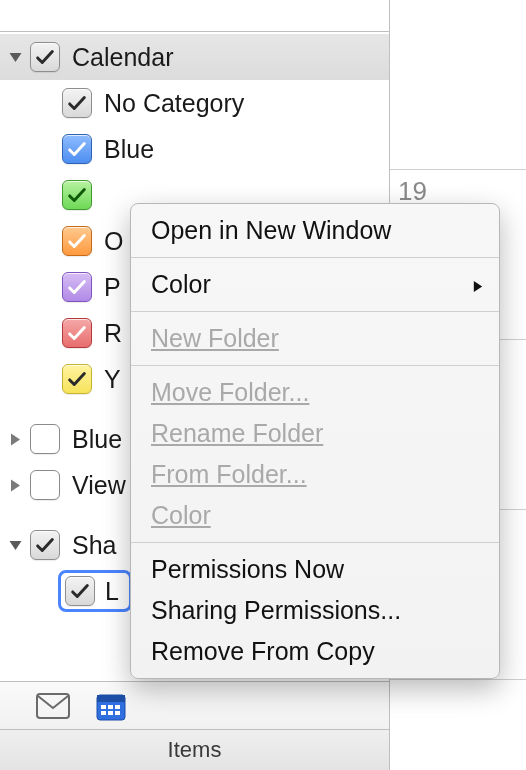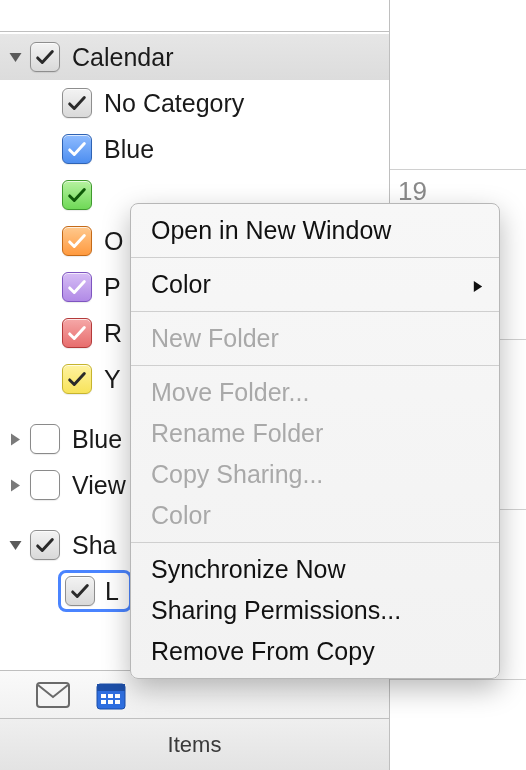--- a/index.html
+++ b/index.html
@@ -40,42 +40,42 @@
   .row.outline-selected .selected-wrap {
     border: 3px solid #4a84ff;
     border-radius: 8px;
     padding: 3px 10px 3px 4px;
     display: flex; align-items: center;
   }
 
   .toolbar { height: 48px; border-top: 1px solid #bfbfbf; display: flex; align-items: center; gap: 26px; padding-left: 36px; background: linear-gradient(#fafafa,#f1f1f1); }
   .toolbar .icon { display: inline-flex; align-items: center; justify-content: center; }
 
-  .status-bar { height: 52px; border-top: 1px solid #bfbfbf; background: linear-gradient(#efefef,#e3e3e3); display: flex; align-items: center; justify-content: center; }
+  .status-bar { height: 41px; border-top: 1px solid #bfbfbf; background: linear-gradient(#efefef,#e3e3e3); display: flex; align-items: center; justify-content: center; }
   .status-bar span { font-size: 22px; color: #3a3a3a; }
 
   .days-col { width: 100%; }
   .day-cell { height: 170px; border-bottom: 1px solid #d0d0d0; padding: 6px 0 0 8px; }
   .day-num { font-size: 26px; color: #8a8a8a; }
 
   
   .ctxmenu {
     position: absolute;
     left: 130px;
     top: 203px;
     width: 370px;
     background: linear-gradient(#f7f7f7,#f2f2f2);
     border: 1px solid #b7b7b7;
     border-radius: 8px;
     box-shadow: 0 10px 28px rgba(0,0,0,.28);
     padding: 6px 0;
     z-index: 50;
   }
   .ctx-item { padding: 6px 20px; font-size: 25px; color: #111; position: relative; white-space: nowrap; }
-  .ctx-item.disabled { color: #a9a9a9; }
+  .ctx-item.disabled { color: #a9a9a9; text-decoration: underline; }
   .ctx-item .sub-arrow { position: absolute; right: 14px; top: 50%; transform: translateY(-50%); }
   .ctx-sep { height: 1px; background: #cfcfcf; margin: 6px 0; }
 
   
   .tick-dark  { color:#2a2a2a; }
   .tick-white { color:#fff; }
   .tick-dgreen{ color:#0e5a08; }
 </style>
 </head>
 <body>
@@ -261,20 +261,20 @@
         <svg width="14" height="14" viewBox="0 0 10 10">
             <path d="M2 1 L8 5 L2 9 Z" fill="#111"></path>
           </svg>
       </span>
     </div>
     <div class="ctx-sep"></div>
     <div class="ctx-item disabled">New Folder</div>
     <div class="ctx-sep"></div>
     <div class="ctx-item disabled">Move Folder...</div>
     <div class="ctx-item disabled">Rename Folder</div>
-    <div class="ctx-item disabled">Copy Sharing...</div>
+    <div class="ctx-item disabled">From Folder...</div>
     <div class="ctx-item disabled">Color</div>
     <div class="ctx-sep"></div>
-    <div class="ctx-item">Synchronize Now</div>
+    <div class="ctx-item">Permissions Now</div>
     <div class="ctx-item">Sharing Permissions...</div>
     <div class="ctx-item">Remove From Copy</div>
   </div>
 </div>
 
 </body></html>

